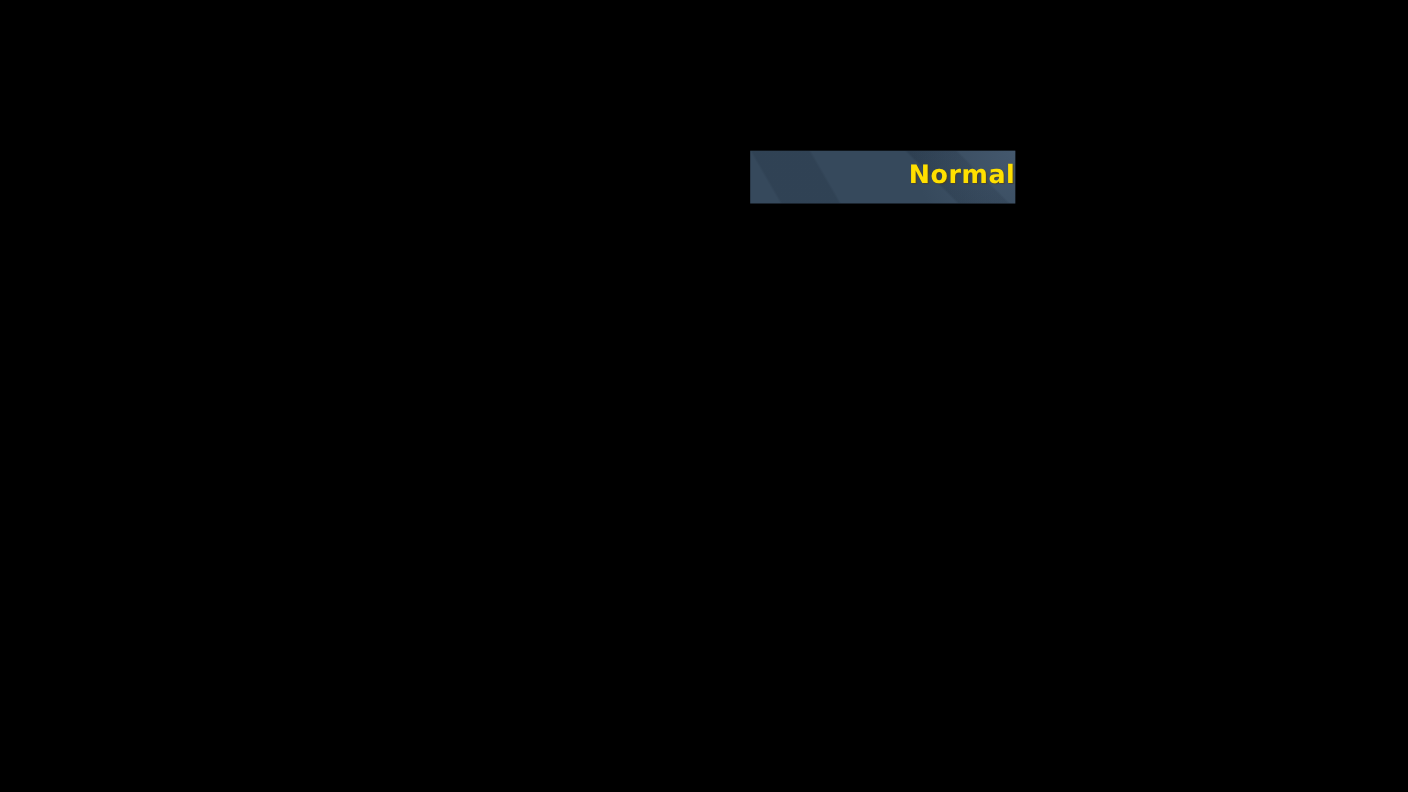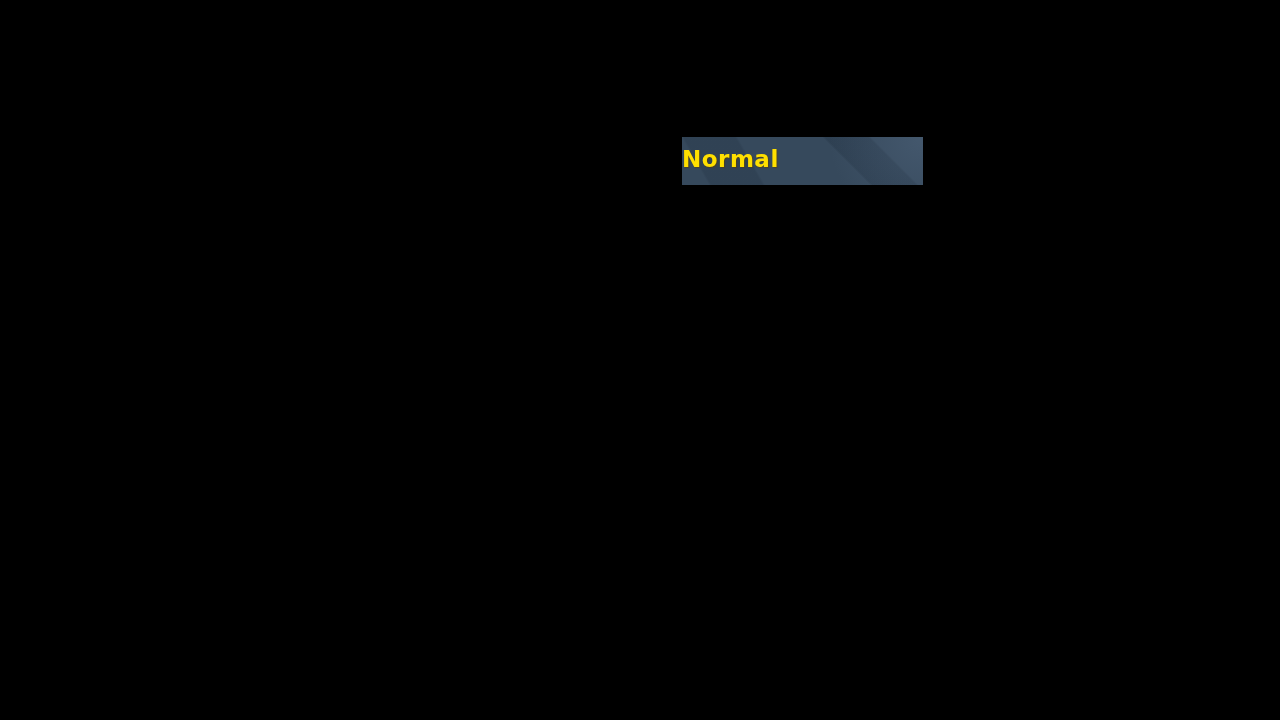--- a/index.html
+++ b/index.html
@@ -28,21 +28,21 @@
     background:
       
       radial-gradient(circle at 100% 0%, rgba(94, 116, 142, 0.35) 0%, rgba(94, 116, 142, 0.0) 38%),
       
       linear-gradient(225deg, rgba(0,0,0,0.0) 18%, rgba(12, 24, 38, 0.18) 19%, rgba(12, 24, 38, 0.18) 34%, rgba(0,0,0,0.0) 35%),
       
       linear-gradient(60deg, rgba(0,0,0,0.0) 10%, rgba(12, 24, 38, 0.14) 11%, rgba(12, 24, 38, 0.14) 30%, rgba(0,0,0,0.0) 31%),
       #36495c;
     display: flex;
     align-items: center;
-    justify-content: flex-start;
+    justify-content: flex-end;
   }
   .banner-label {
     margin: 0;
     font-size: 23px;
     line-height: 1;
     font-weight: bold;
     color: #ffe000;
     text-shadow: 1px 1px 1px rgba(90, 60, 0, 0.55);
     letter-spacing: 0.5px;
     transform: translateY(-2px);

